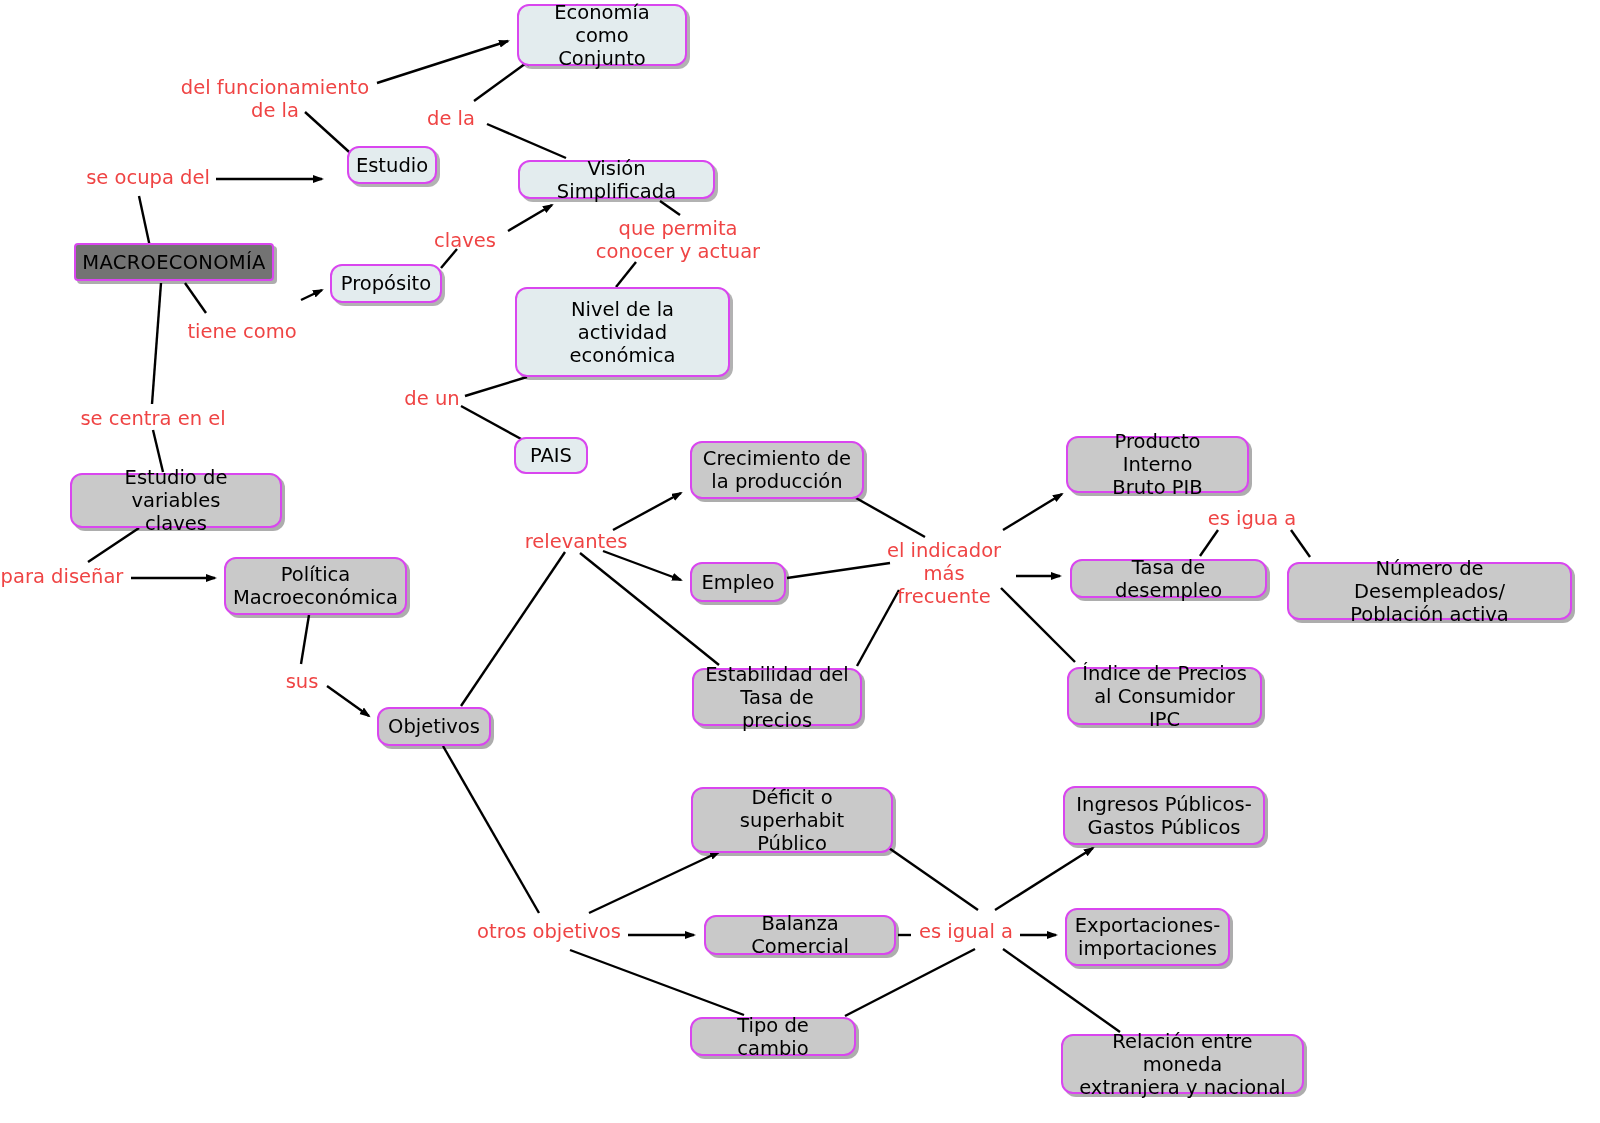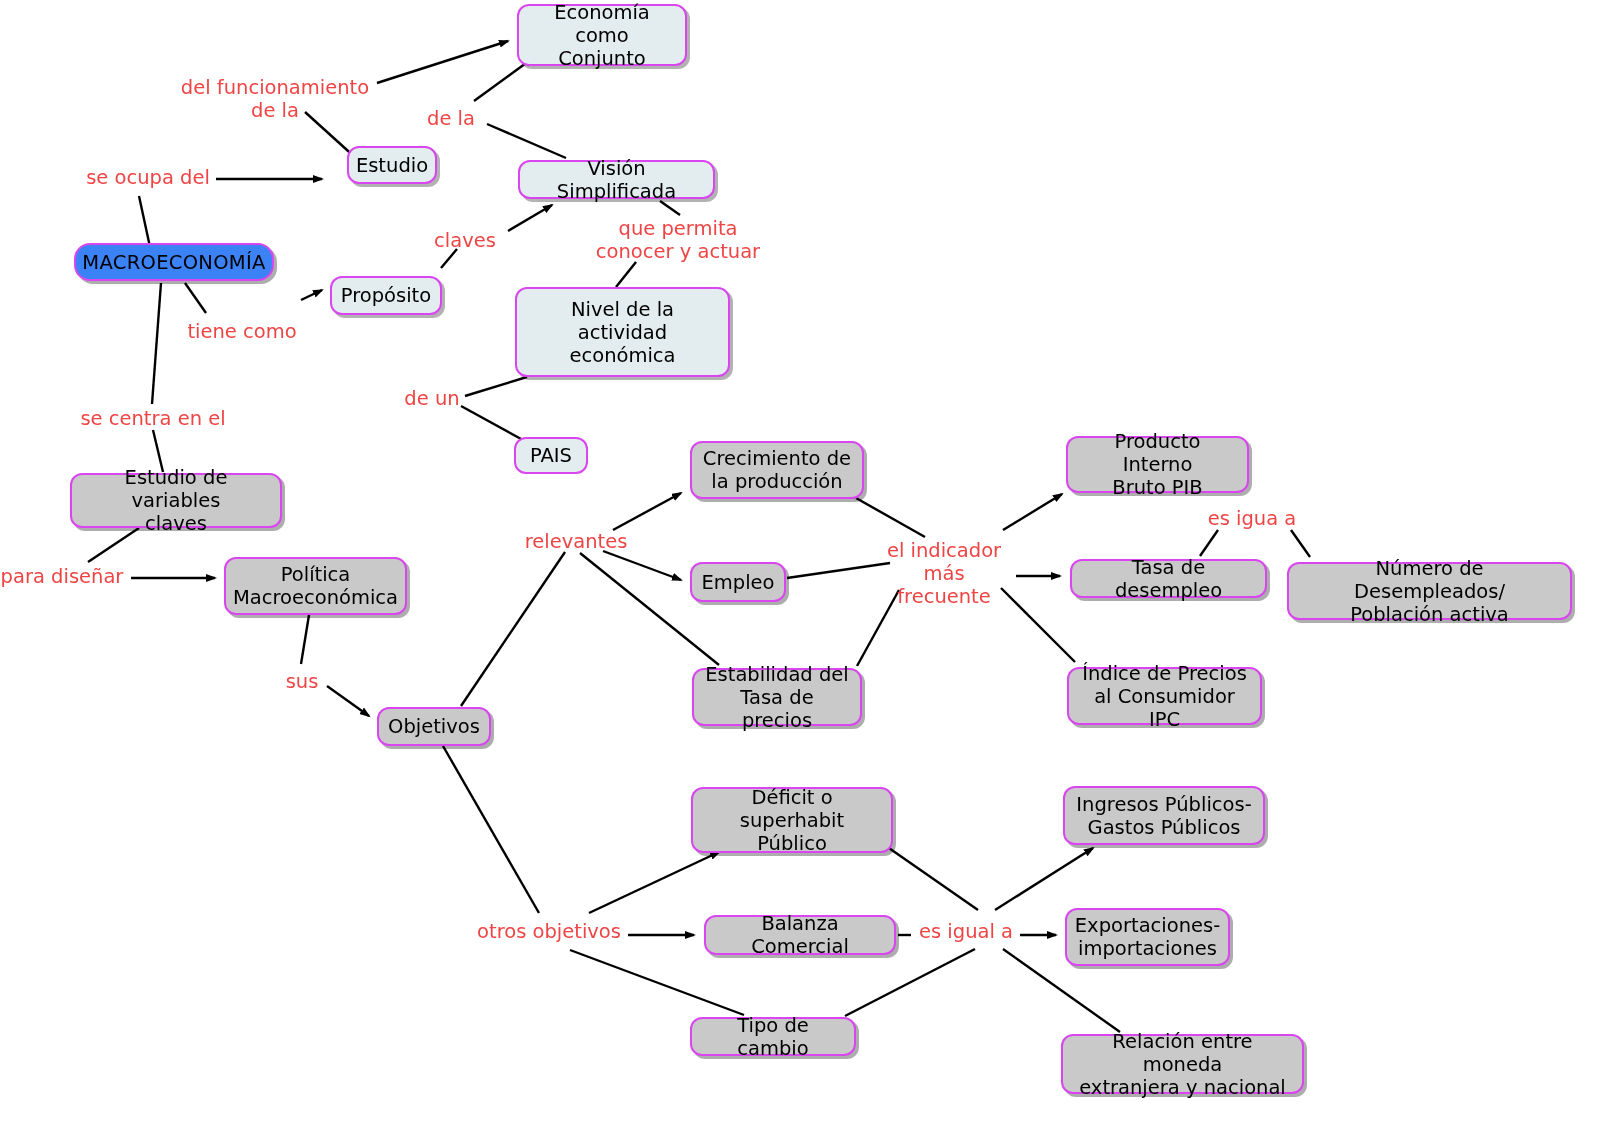--- a/index.html
+++ b/index.html
@@ -41,22 +41,22 @@
   }
   .node.light {
     background: #e3ecee;
     box-shadow: 3px 3px 0 rgba(0,0,0,0.30);
   }
   .node.gray {
     background: #c9c9c9;
     box-shadow: 3px 3px 0 rgba(0,0,0,0.32);
   }
   .node.cyan {
-    background: #3b82f6;
-    border-radius: 16px;
+    background: #737373;
+    border-radius: 4px;
     box-shadow: 3px 3px 0 rgba(0,0,0,0.32);
     letter-spacing: 0.3px;
   }
   .node.flat {
     box-shadow: none;
   }
   .linklabel {
     position: absolute;
     font-size: 19.5px;
     line-height: 1.17;
@@ -137,21 +137,21 @@
       <path d="M1020,935 L1056,935" marker-end="url(#ah)"></path>
       <path d="M1003,949 L1120,1032"></path>
     </g>
   </svg>
 
   <div class="node cyan" style="left:74px;top:243px;width:200px;height:38px;">MACROECONOMÍA</div>
   <div class="node light" style="left:332px;top:146px;width:90px;height:38px;margin-left:15px;">Estudio</div>
   <div class="node light" style="left:517px;top:4px;width:170px;height:62px;">Economía como
 Conjunto</div>
   <div class="node light" style="left:518px;top:160px;width:197px;height:39px;">Visión Simplificada</div>
-  <div class="node light" style="left:330px;top:276px;width:112px;height:39px;">Propósito</div>
+  <div class="node light" style="left:330px;top:264px;width:112px;height:39px;">Propósito</div>
   <div class="node light" style="left:515px;top:287px;width:215px;height:90px;">Nivel de la
 actividad económica</div>
   <div class="node light flat" style="left:514px;top:437px;width:74px;height:37px;">PAIS</div>
   <div class="node gray" style="left:70px;top:473px;width:212px;height:55px;">Estudio de variables
 claves</div>
   <div class="node gray" style="left:224px;top:557px;width:183px;height:58px;">Política
 Macroeconómica</div>
   <div class="node gray" style="left:377px;top:707px;width:114px;height:39px;">Objetivos</div>
   <div class="node gray" style="left:690px;top:441px;width:174px;height:58px;">Crecimiento de
 la producción</div>

